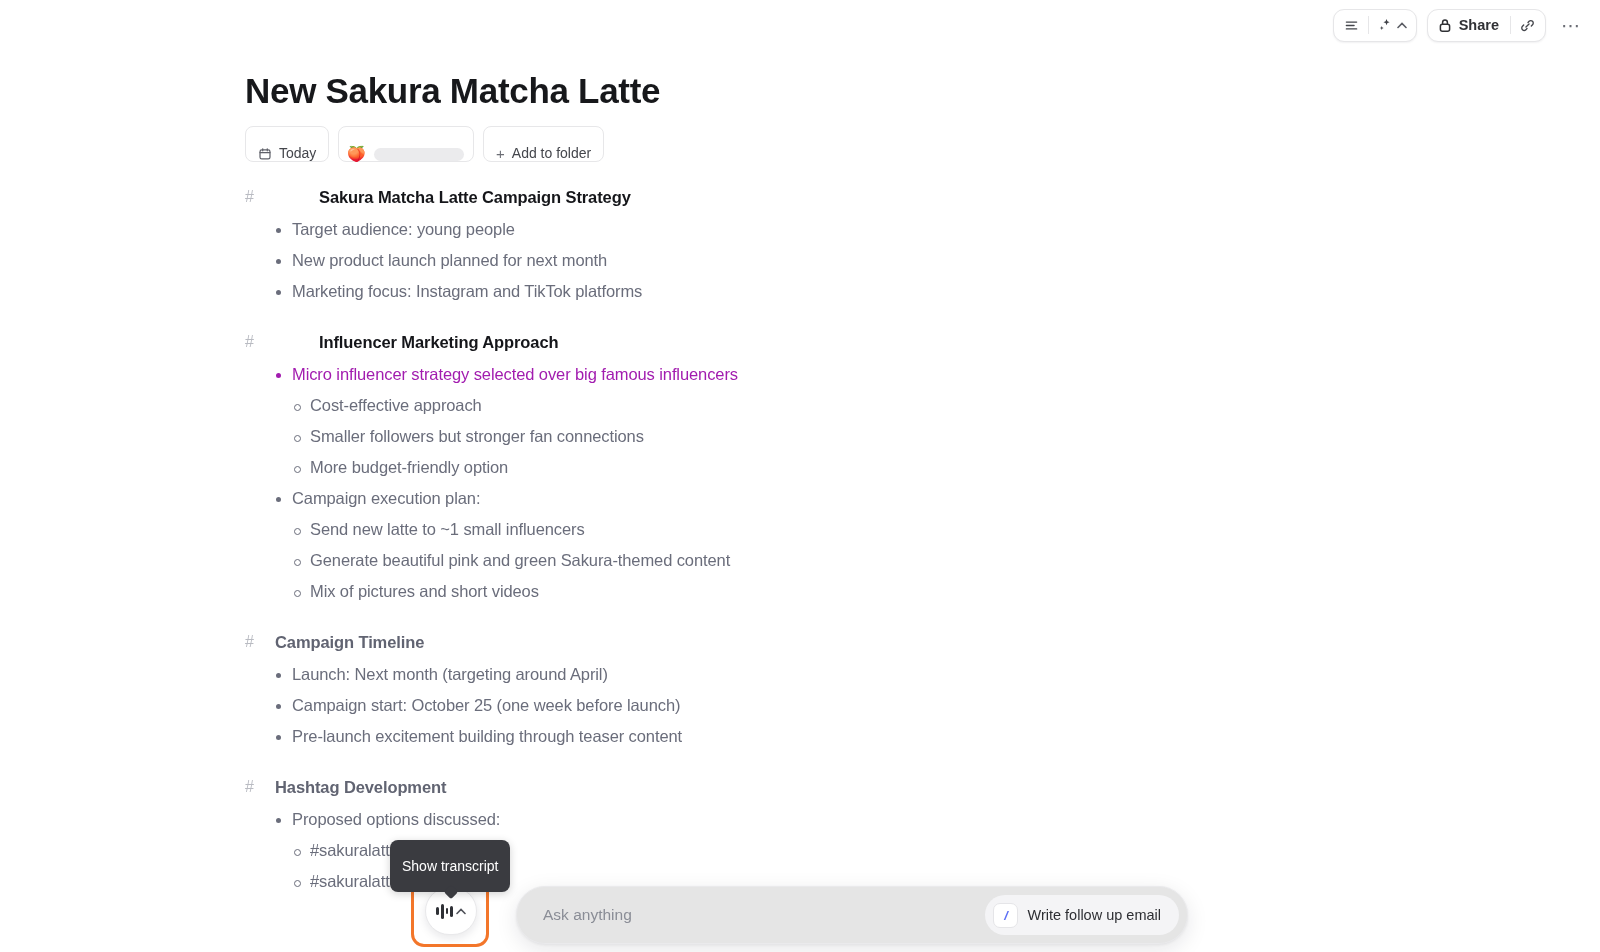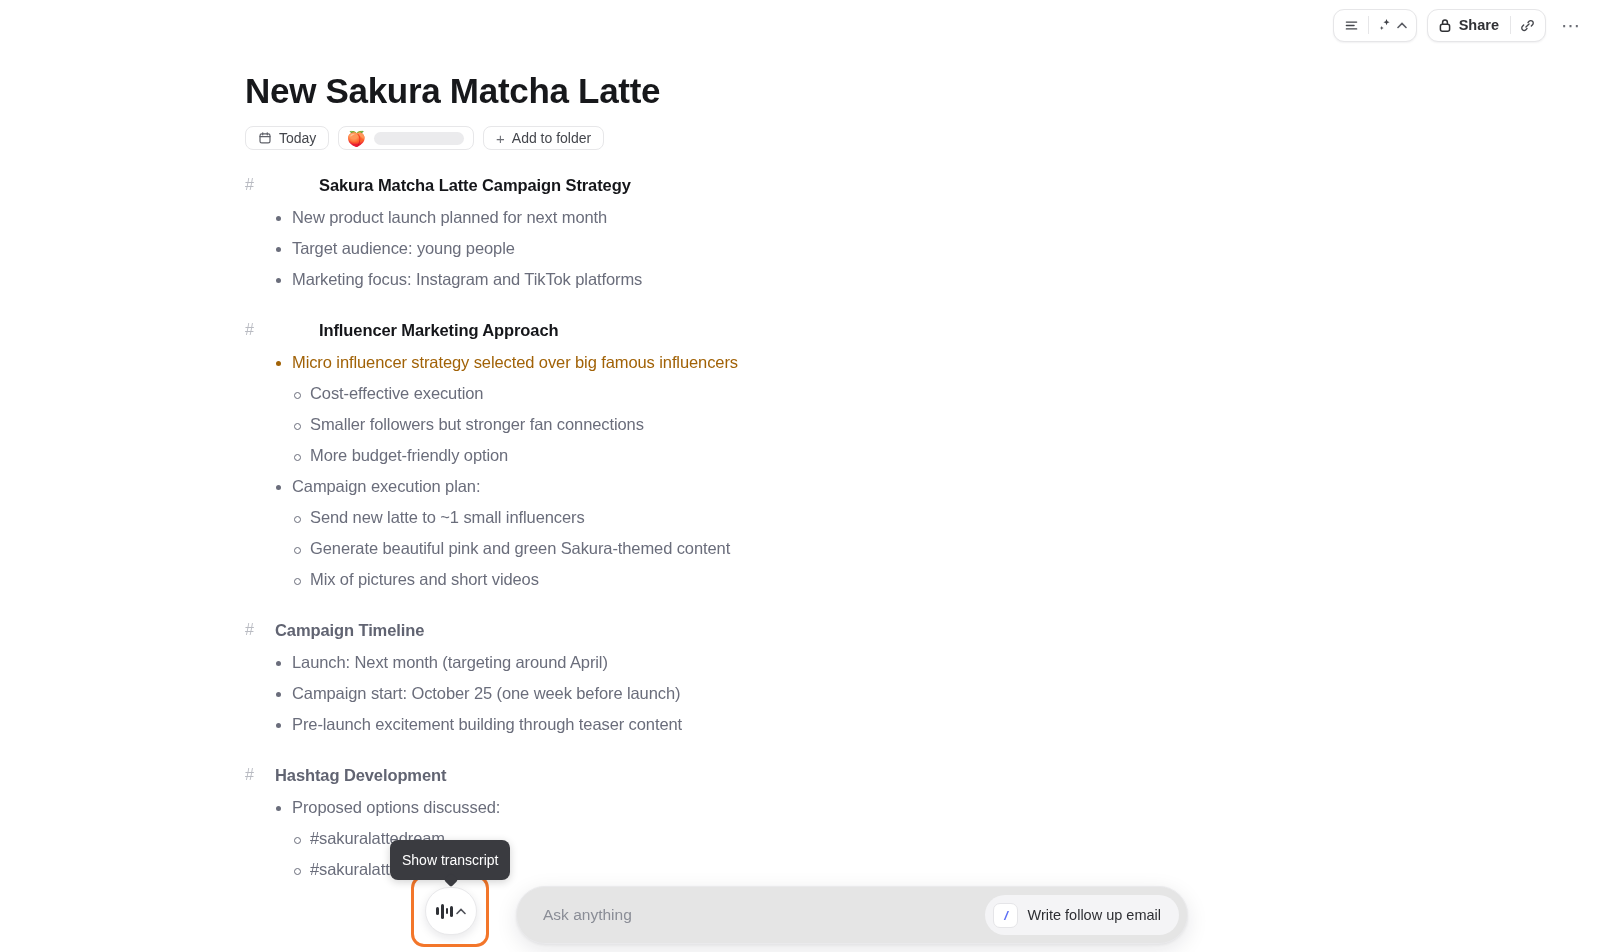--- a/index.html
+++ b/index.html
@@ -67,22 +67,22 @@
     line-height: 38px;
     font-weight: 700;
     color: #17181b;
     margin: 0 0 16px 0;
     letter-spacing: -0.3px;
   }
 
   
   #meta-row { display: flex; align-items: center; gap: 9px; margin-bottom: 22px; }
   .chip {
-    display: inline-flex; align-items: center; gap: 7px;
-    height: 24px; padding: 0 12px;
+    display: inline-flex; align-items: flex-end; gap: 7px;
+    height: 36px; padding: 0 12px;
     border: 1px solid #e7e7e9;
     border-radius: 8px;
     background: #fff;
     font-size: 14px; color: #44464c;
     cursor: pointer;
     white-space: nowrap;
   }
   .chip.avatar-chip { padding: 0 9px 0 8px; gap: 8px; }
   .avatar-emoji { font-size: 15px; line-height: 1; }
   .skeleton-bar {
@@ -128,21 +128,21 @@
     width: 5px; height: 5px;
     border-radius: 50%;
   }
   li.l1::before { background: currentColor; }
   li.l2::before {
     width: 5px; height: 5px;
     background: transparent;
     border: 1.3px solid currentColor;
   }
   .txt-muted { color: #6a6d7b; }
-  .txt-dark { color: #a16207; }
+  .txt-dark { color: #a21caf; }
 
   
   #composer {
     position: absolute;
     left: 516px;
     top: 886px;
     width: 672px; height: 58px;
     background: #e5e5e5;
     border: 1px solid #eaeaec;
     border-radius: 29px;
@@ -209,21 +209,21 @@
   .wave i:nth-child(3) { height: 6px; }
   .wave i:nth-child(4) { height: 11px; }
   .caret-up { color: #50525a; font-size: 10px; line-height: 1; }
 
   #tooltip {
     position: absolute;
     left: 390px; top: 840px;
     background: #3a3b40;
     color: #ffffff;
     font-size: 14px;
-    padding: 12px 12px;
+    padding: 18px 12px;
     border-radius: 8px;
     white-space: nowrap;
     box-shadow: 0 2px 8px rgba(0,0,0,.18);
   }
   #tooltip::after {
     content: "";
     position: absolute;
     left: 56px; bottom: -5px;
     width: 10px; height: 10px;
     background: #3a3b40;
@@ -323,34 +323,34 @@
 
     </div>
 
     <div id="sections">
         <div class="section">
           <div class="h-row">
             <span class="hash">#</span>
             <span class="h-text h-dark">Sakura Matcha Latte Campaign Strategy</span>
           </div>
           <ul class="lvl1">
+            <li class="item l1 txt-muted">Target audience: young people</li>
             <li class="item l1 txt-muted">New product launch planned for next month</li>
-            <li class="item l1 txt-muted">Target audience: young people</li>
             <li class="item l1 txt-muted">Marketing focus: Instagram and TikTok platforms</li>
           </ul>
         </div>
         <div class="section">
           <div class="h-row">
             <span class="hash">#</span>
             <span class="h-text h-dark">Influencer Marketing Approach</span>
           </div>
           <ul class="lvl1">
             <li class="item l1 txt-dark">Micro influencer strategy selected over big famous influencers</li>
             <ul class="lvl2">
-              <li class="item l2 txt-muted">Cost-effective execution</li>
+              <li class="item l2 txt-muted">Cost-effective approach</li>
               <li class="item l2 txt-muted">Smaller followers but stronger fan connections</li>
               <li class="item l2 txt-muted">More budget-friendly option</li>
             </ul>
             <li class="item l1 txt-muted">Campaign execution plan:</li>
             <ul class="lvl2">
               <li class="item l2 txt-muted">Send new latte to ~1 small influencers</li>
               <li class="item l2 txt-muted">Generate beautiful pink and green Sakura-themed content</li>
               <li class="item l2 txt-muted">Mix of pictures and short videos</li>
             </ul>
           </ul>

